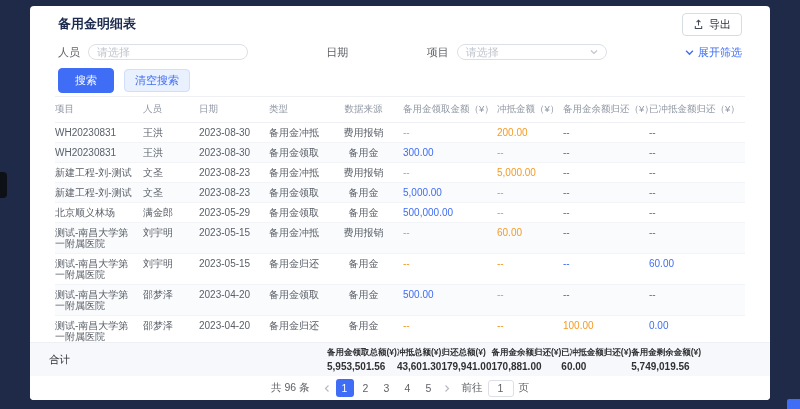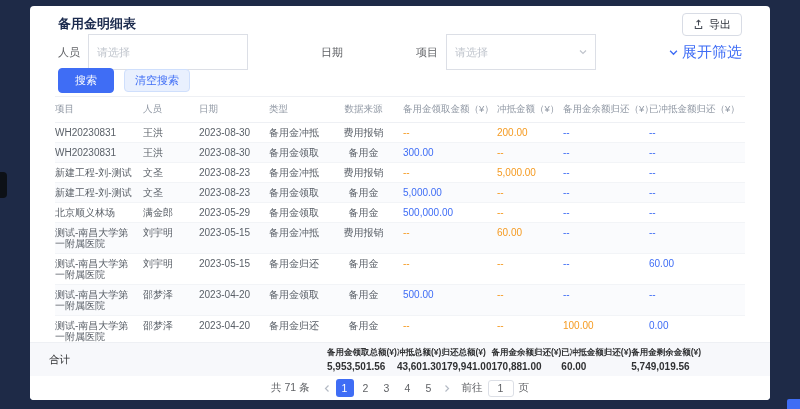--- a/index.html
+++ b/index.html
@@ -10,29 +10,29 @@
   
   .hdr{height:28px;display:flex;align-items:center;padding:0 28px;flex:none;margin-top:4px;}
   .title{font-size:13px;font-weight:bold;color:#1c2b4e;}
   .export-btn{margin-left:auto;display:flex;align-items:center;gap:5px;border:1px solid #d8dce5;border-radius:4px;
         background:#fff;padding:3px 10px;font-size:11px;color:#2b2f38;cursor:pointer;font-family:inherit;}
   .export-btn svg{display:block;}
   
   .filters{height:28px;display:flex;align-items:center;padding:0 28px;flex:none;justify-content:space-between;
         font-size:11px;color:#606266;}
   .fgroup{display:flex;align-items:center;gap:8px;}
-  .inp{height:36px;border:1px solid #dcdfe6;border-radius:0;background:#fff;display:flex;align-items:center;
+  .inp{height:16px;border:1px solid #dcdfe6;border-radius:8px;background:#fff;display:flex;align-items:center;
         padding:0 8px;color:#bfc4cc;font-size:11px;}
   .person-inp{width:160px;}
   .date-inp{width:172px;justify-content:center;gap:8px;}
   .proj-inp{width:150px;justify-content:space-between;}
   .cal-icon{width:9px;height:9px;border:1px solid #c0c4cc;border-radius:1px;position:relative;display:inline-block;}
   .cal-icon::before{content:"";position:absolute;left:1px;right:1px;top:2px;border-top:1px solid #c0c4cc;}
   .chev{color:#c0c4cc;display:flex;align-items:center;}
-  .expand{display:flex;align-items:center;gap:4px;color:#3f6df5;font-size:15px;cursor:pointer;}
+  .expand{display:flex;align-items:center;gap:4px;color:#3f6df5;font-size:11px;cursor:pointer;}
   
   .actions{height:24px;display:flex;align-items:center;gap:10px;padding:0 28px;flex:none;margin-top:2px;}
   .btn-primary{background:#3f6df5;color:#fff;border:1px solid #3f6df5;border-radius:4px;padding:4px 16px;
         font-size:11px;cursor:pointer;font-family:inherit;}
   .btn-light{background:#e9f0fe;color:#3f6df5;border:1px solid #cfdffc;border-radius:4px;padding:3px 10px;
         font-size:11px;cursor:pointer;font-family:Liberation Sans, sans-serif;}
   
   .table{flex:1;display:flex;flex-direction:column;padding:0 25px;overflow:hidden;margin-top:4px;min-height:0;}
   .thead{display:flex;border-top:1px solid #eef0f4;border-bottom:1px solid #eef0f4;flex:none;}
   .th{font-size:9.5px;color:#8f97a3;padding:6px 5px 6px 0;white-space:nowrap;overflow:hidden;}
@@ -261,21 +261,21 @@
           <div class="sum-value">60.00</div>
         </div>
         <div class="sum-item">
           <div class="sum-label">备用金剩余金额(¥)</div>
           <div class="sum-value">5,749,019.56</div>
         </div>
       </div>
   </div>
 
   <div class="pagination">
-    <span class="pg-total">共 71 条</span>
+    <span class="pg-total">共 96 条</span>
     <span class="pg-arrow">
       <svg width="8" height="9" viewBox="0 0 8 8" fill="none" stroke="currentColor" stroke-width="1.2">
         <polyline points="5.5,1 2.5,4 5.5,7"></polyline>
         </svg>
     </span>
     <span class="page-list">
         <button class="page-btn active">1</button>
         <button class="page-btn">2</button>
         <button class="page-btn">3</button>
         <button class="page-btn">4</button>

